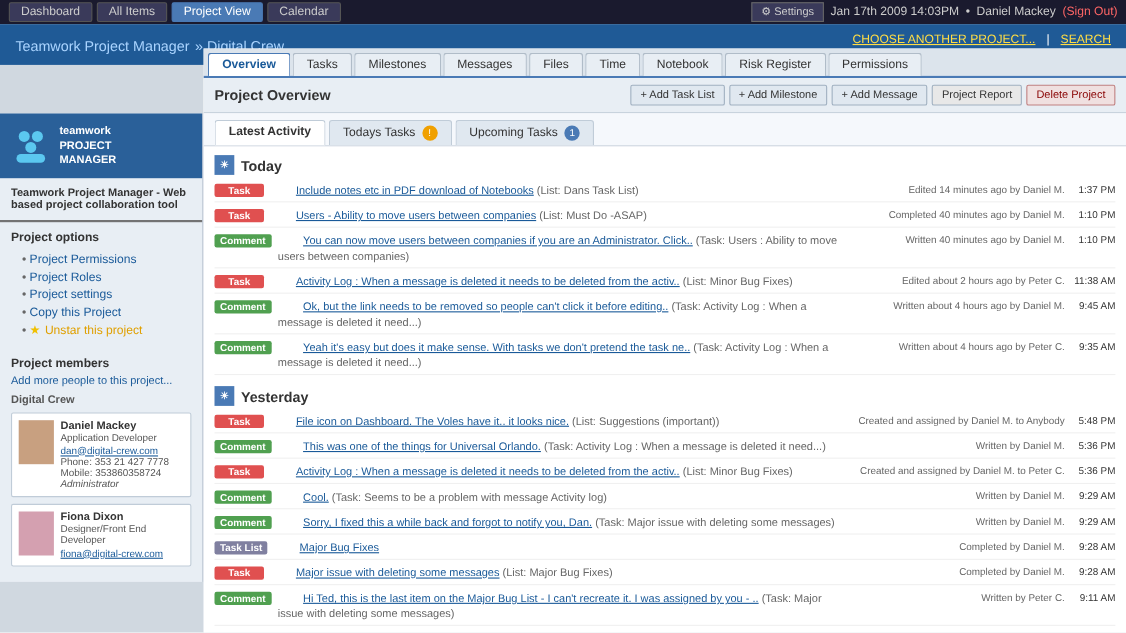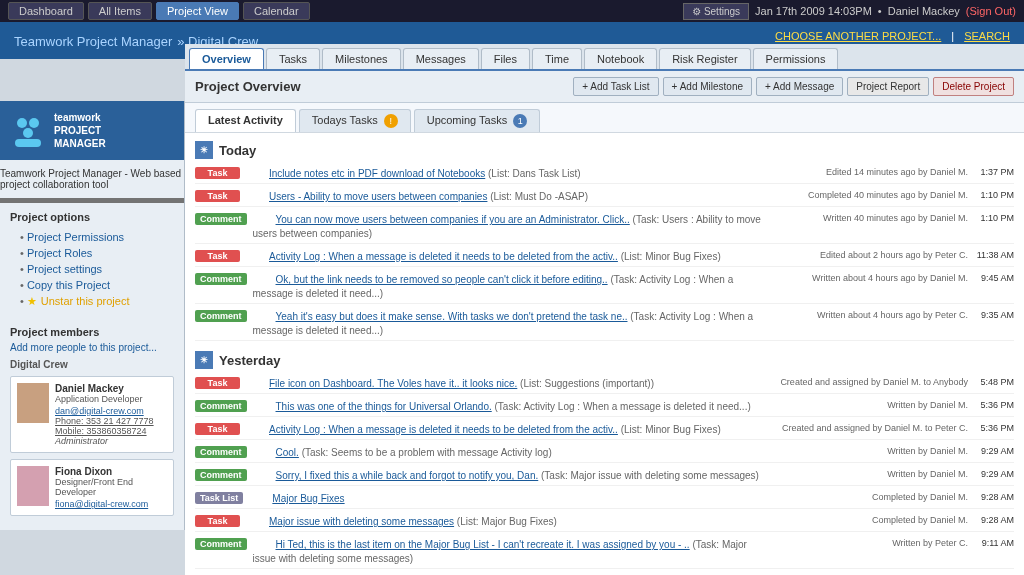--- a/index.html
+++ b/index.html
@@ -22,36 +22,36 @@
     .header-link { color: #ffdd44; font-size: 11px; text-decoration: underline; cursor: pointer; }
     .header-sep { color: white; }
 
     
     #main { display: flex; height: calc(575px - 22px - 40px); align-items: center; }
 
     
     #sidebar { width: 185px; background: #e8eef4; border-right: 1px solid #b0bcc8; overflow-y: auto; flex-shrink: 0; }
     #sidebar-logo { background: #2a6099; padding: 10px; display: flex; align-items: center; gap: 8px; }
     #sidebar-logo .logo-text { color: white; font-size: 10px; font-weight: bold; line-height: 1.3; }
-    #sidebar-desc { padding: 8px 0; font-size: 10px; color: #333; border-bottom: 5px solid #737373; }
+    #sidebar-desc { padding: 8px 10px; font-size: 10px; color: #333; border-bottom: 2px solid #737373; font-weight: bold; }
     #sidebar-section { padding: 8px 10px; }
     #sidebar-section h4 { font-size: 11px; font-weight: bold; color: #333; margin-bottom: 6px; }
     .sidebar-link { display: block; font-size: 11px; color: #1a5a99; text-decoration: none; padding: 2px 0 2px 10px; cursor: pointer; }
     .sidebar-link:before { content: "• "; color: #666; }
     #project-members { padding: 8px 10px; }
     #project-members h4 { font-size: 11px; font-weight: bold; color: #333; margin-bottom: 4px; }
     .add-member-link { font-size: 10px; color: #1a5a99; text-decoration: none; cursor: pointer; display: block; margin-bottom: 6px; }
     .crew-label { font-size: 10px; font-weight: bold; color: #555; margin-bottom: 6px; display: block; }
     .member-card { background: white; border: 1px solid #c0ccd8; padding: 6px; margin-bottom: 6px; border-radius: 2px; display: flex; gap: 6px; align-items: flex-start; }
     .member-avatar { width: 32px; height: 40px; background: #c0c0c0; flex-shrink: 0; }
     .member-info { font-size: 9px; color: #333; }
     .member-name { font-size: 10px; font-weight: bold; color: #333; }
     .member-role { color: #555; margin-bottom: 2px; }
     .member-email { color: #1a5a99; text-decoration: underline; font-size: 9px; }
-    .member-phone { color: #555; text-decoration: underline; }
+    .member-phone { color: #555; }
     .member-admin { color: #555; font-style: italic; }
 
     
     #content { flex: 1; background: #f0f4f8; overflow-y: auto; }
 
     
     #tabs { background: #dce4ec; border-bottom: 2px solid #4a7ab5; display: flex; padding: 4px 4px 0; }
     .tab { padding: 4px 12px; font-size: 11px; cursor: pointer; border: 1px solid #b0bcc8; border-bottom: none; background: #e8eef4; color: #333; margin-right: 2px; border-radius: 3px 3px 0 0; }
     .tab.active { background: white; border-color: #4a7ab5; color: #1a5a99; font-weight: bold; }
 

